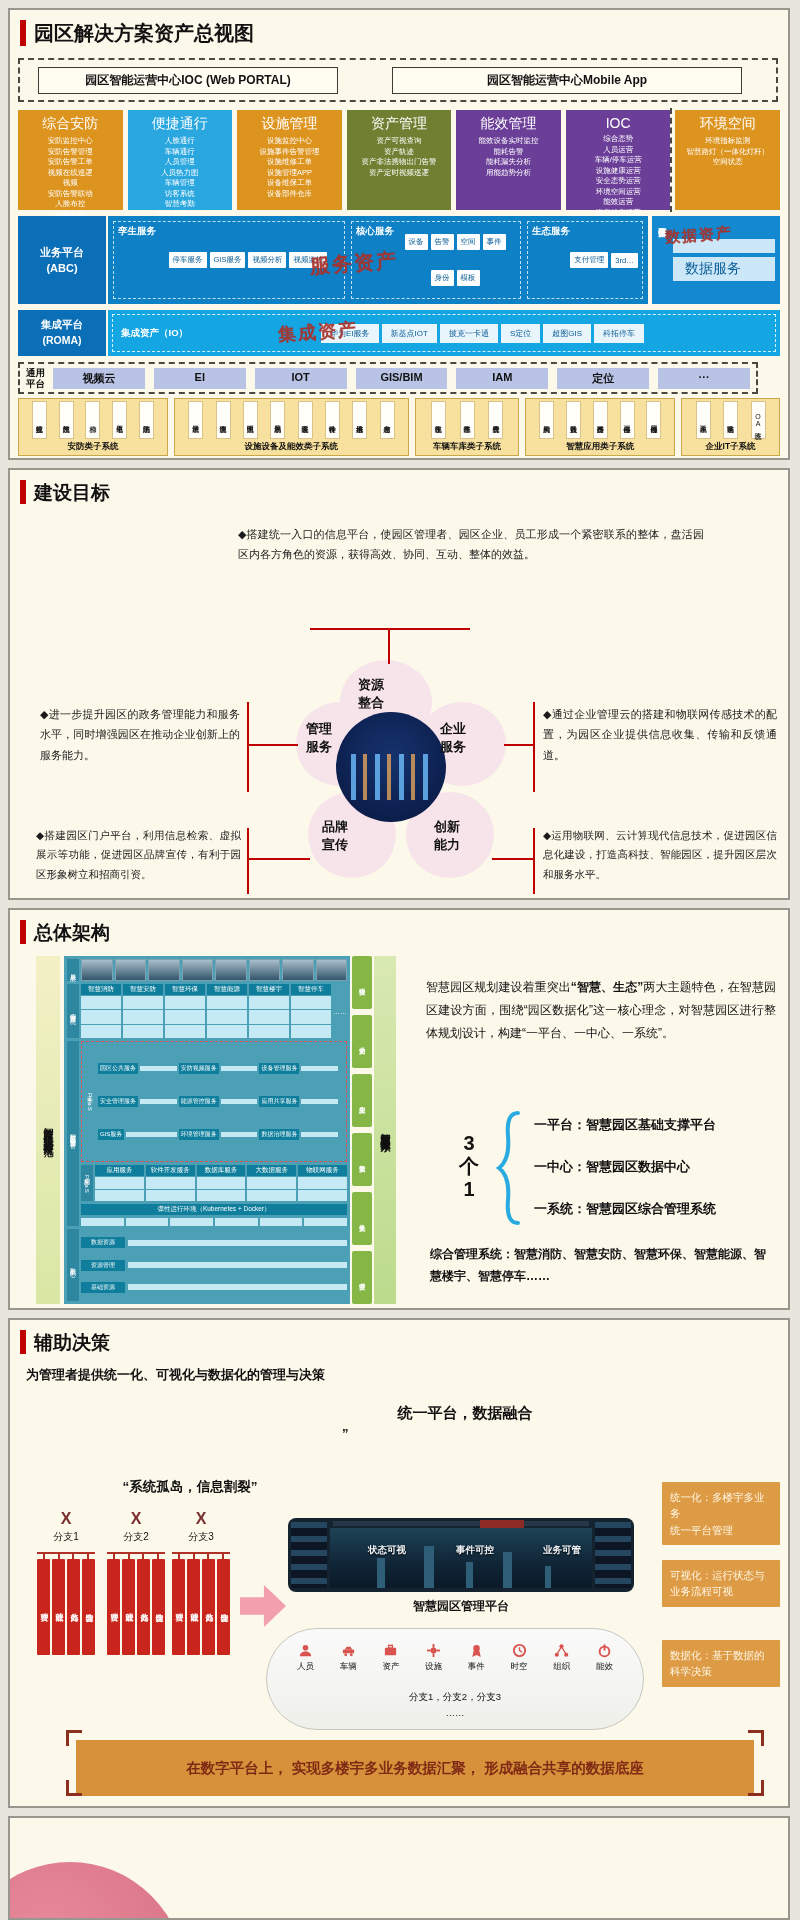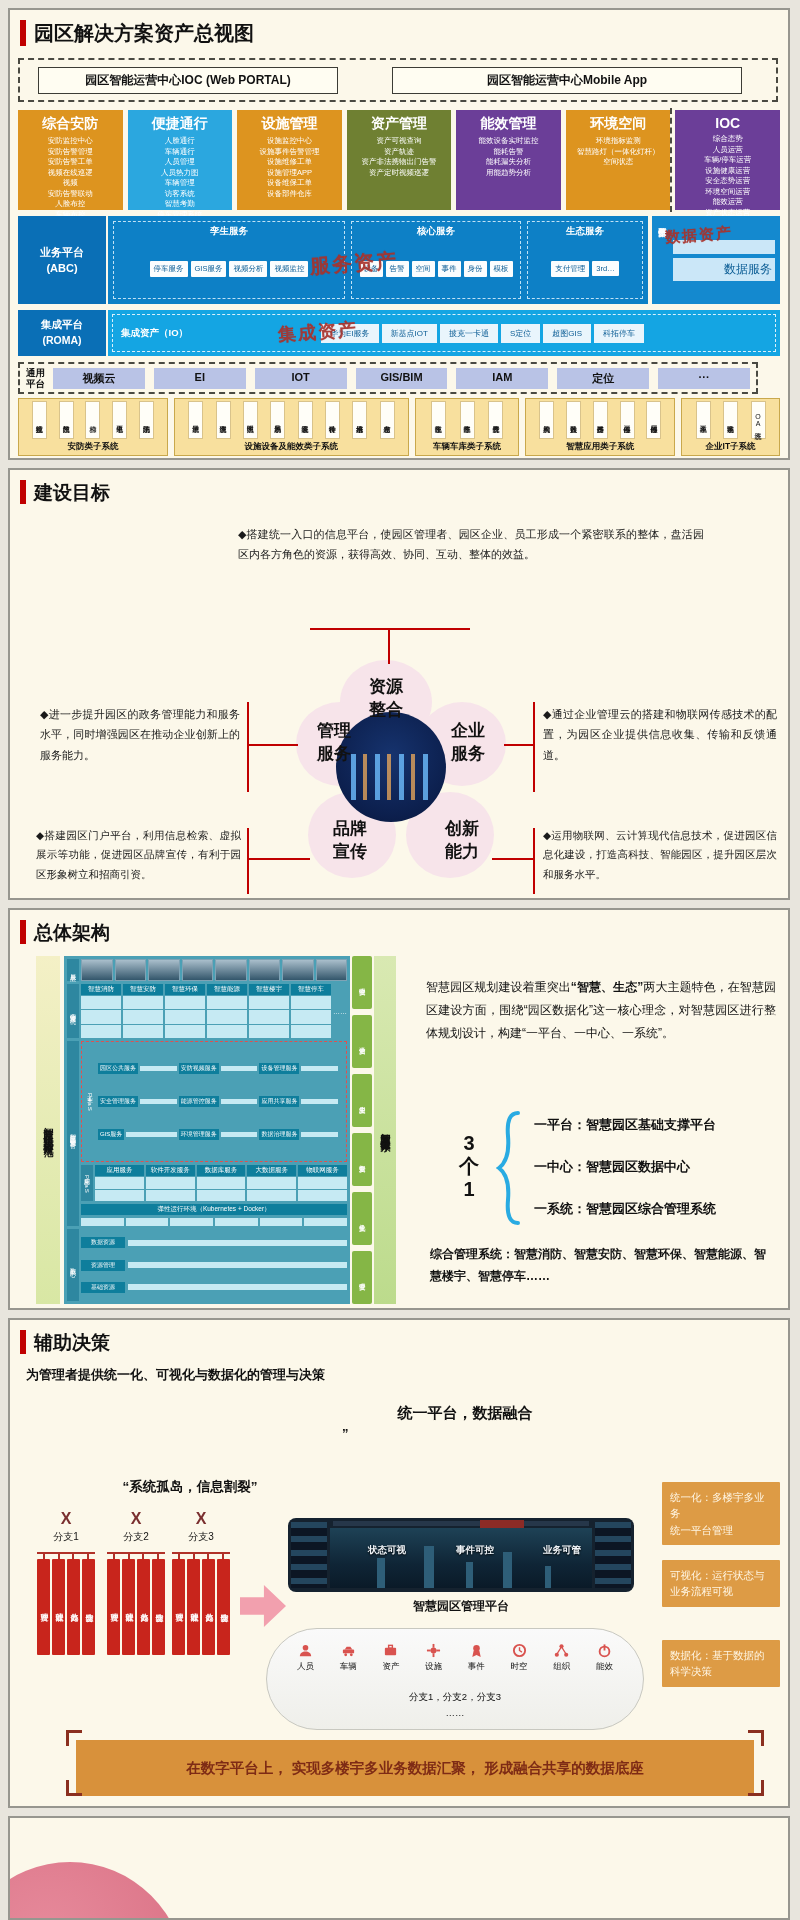--- a/index.html
+++ b/index.html
@@ -9,52 +9,52 @@
 .st{position:absolute;display:flex;align-items:stretch;gap:8px}
 .st .bar{width:6px;background:#C00000}
 .st .t{font-weight:bold;font-size:19px;line-height:26px}
 .pre{white-space:pre-line}
 .v{writing-mode:vertical-rl;text-orientation:upright}
 
 .portalbox{position:absolute;border:2px dashed #4a4a42}
 .pbar{position:absolute;height:27px;border:1.5px solid #3c3c35;background:#FFFDF2;font-weight:bold;font-size:12px;text-align:center;line-height:25px}
 .cols{position:absolute;display:flex;gap:5px}
 .col{flex:1;color:#fff;text-align:center;padding-top:3px;min-width:0}
-.col h3{font-size:14px;font-weight:bold;padding:2px 0 3px}
+.col h3{font-size:14px;font-weight:normal;padding:2px 0 3px}
 .col .it{font-size:7.5px;line-height:10.5px;white-space:nowrap;overflow:hidden}
 .c-or{background:#DD941F}.c-bl{background:#2BA7DF}.c-ol{background:#6F8032}.c-pu{background:#6B3E98}
 .vdash{position:absolute;border-left:2px dashed #4a4a42}
 .bizlab{position:absolute;background:#0A6FB6;color:#fff;font-weight:bold;font-size:11px;display:flex;align-items:center;justify-content:center;text-align:center;white-space:pre-line;line-height:1.5}
 .bizmain{position:absolute;background:#0D80C6;display:flex;gap:6px;padding:5px}
-.bgrp{border:1.5px dashed #BFE2F6;padding:3px 4px;display:flex;flex-direction:column;min-width:0}
+.bgrp{border:1.5px dashed #BFE2F6;padding:3px 4px;display:flex;flex-direction:row;min-width:0}
 .bgrp .bt{color:#fff;font-weight:bold;font-size:9.5px;text-align:center;margin-bottom:4px}
 .chips{display:flex;gap:3px;justify-content:center;align-items:center;flex:1;flex-wrap:wrap}
 .chip{background:#FBFDFE;color:#0A5C94;font-size:7.5px;padding:3px 4px;border-radius:1px;white-space:nowrap}
 .stamp{position:absolute;color:#A8322B;font-weight:900;letter-spacing:2px;transform:rotate(-4deg);opacity:.92;z-index:6;text-shadow:0 0 1px rgba(168,50,43,.5)}
 .dbox{position:absolute;background:#1489CF;display:flex;gap:4px;padding:5px}
 .dlab{color:#fff;font-weight:bold;font-size:8.5px;display:flex;align-items:center}
 .dstack{display:flex;flex-direction:column;gap:4px;justify-content:center;flex:1}
-.dchip{background:#CBE7F8;color:#0A5C94;font-size:12px;text-align:right;padding:3px 3px;min-height:14px}
+.dchip{background:#CBE7F8;color:#0A5C94;font-size:14px;text-align:left;padding:3px 12px;min-height:14px}
 .romamain{position:absolute;background:#14A5E3;padding:4px}
 .romain{border:1.5px dashed #D8F0FB;height:100%;display:flex;align-items:center;gap:10px;padding:0 8px}
 .romain .rl{color:#fff;font-weight:bold;font-size:9.5px;white-space:nowrap}
 .rchip{background:#E9F5FC;color:#0A5C94;font-size:8px;padding:4px 9px;white-space:nowrap}
 .common{position:absolute;border:2px dashed #4a4a42;display:flex;align-items:center;gap:8px;padding:0 6px}
 .common .cl{font-weight:bold;font-size:9.5px;white-space:pre-line;text-align:center;line-height:1.2}
 .lchips{display:flex;gap:9px;flex:1}
 .lchip{background:#B9C3E6;font-weight:bold;font-size:11px;flex:1;text-align:center;padding:3px 0}
 .subs{position:absolute;display:flex;gap:6px}
 .sgrp{background:#F8E09E;border:1px solid #C9A84C;padding:2px 3px;display:flex;flex-direction:column;min-width:0}
 .schips{display:flex;gap:2px;justify-content:space-evenly;flex:1}
 .schip{background:#FFFEF8;border:1px solid #D9C38B;width:15px;font-size:7px;writing-mode:vertical-rl;text-orientation:upright;display:flex;align-items:center;justify-content:center;padding:2px 0;line-height:1}
 .scap{font-weight:bold;font-size:8.5px;text-align:center;padding-top:2px}
 
 .para{position:absolute;font-size:11px;line-height:1.85;text-align:justify;color:#1a1a1a}
 .petal{position:absolute;background:#F7E4EA;border-radius:50%;z-index:1}
-.plab{position:absolute;z-index:5;font-weight:bold;font-size:17px;line-height:1.35;text-align:center;white-space:pre-line}
+.plab{position:absolute;z-index:5;font-weight:bold;font-size:13px;line-height:1.35;white-space:pre-line}
 .ccirc{position:absolute;z-index:4;border-radius:50%;background:radial-gradient(circle at 50% 40%,#16336E 0%,#0C1F4D 70%,#081536 100%);overflow:hidden}
 .sky{position:absolute;left:14%;right:14%;bottom:20%;height:42%;background:repeating-linear-gradient(90deg,rgba(110,190,255,.8) 0 5px,rgba(20,40,90,0) 5px 12px,rgba(255,180,90,.7) 12px 16px,rgba(20,40,90,0) 16px 24px)}
 .rline{position:absolute;background:#C00000;z-index:2}
 
 .lawbar{position:absolute;background:linear-gradient(180deg,#F4F0C6,#D8E7A4);font-weight:bold;font-size:10px;letter-spacing:2px;display:flex;align-items:center;justify-content:center}
 .secbar{position:absolute;background:linear-gradient(180deg,#D9E9B2,#BCDB8C);font-weight:bold;font-size:10px;letter-spacing:1px;display:flex;align-items:center;justify-content:center}
 .seccol{position:absolute;display:flex;flex-direction:column;gap:6px}
 .secchip{background:#85B646;color:#fff;font-size:6.5px;border-radius:2px;display:flex;align-items:center;justify-content:center;flex:1;line-height:1}
 .amain{position:absolute;background:#4BA0B5;padding:3px;display:flex;flex-direction:column;gap:3px}
 .arow{display:flex;gap:2px;min-height:0}
@@ -184,39 +184,39 @@
       </div>
     <div class="col c-pu">
         <h3>能效管理</h3>
         <div>
           <div class="it">能效设备实时监控</div>
           <div class="it">能耗告警</div>
           <div class="it">能耗漏失分析</div>
           <div class="it">用能趋势分析</div>
         </div>
       </div>
-    <div class="col c-or">
-        <h3>环境空间</h3>
-        <div>
-          <div class="it">环境指标监测</div>
-          <div class="it">智慧路灯（一体化灯杆）</div>
-          <div class="it">空间状态</div>
-        </div>
-      </div>
     <div class="col c-pu">
         <h3>IOC</h3>
         <div>
           <div class="it">综合态势</div>
           <div class="it">人员运营</div>
           <div class="it">车辆/停车运营</div>
           <div class="it">设施健康运营</div>
           <div class="it">安全态势运营</div>
           <div class="it">环境空间运营</div>
           <div class="it">能效运营</div>
           <div class="it">资产状态运营</div>
+        </div>
+      </div>
+    <div class="col c-or">
+        <h3>环境空间</h3>
+        <div>
+          <div class="it">环境指标监测</div>
+          <div class="it">智慧路灯（一体化灯杆）</div>
+          <div class="it">空间状态</div>
         </div>
       </div>
   </div>
   <div class="vdash" style="left:660px;top:98px;height:104px"></div>
 
   <div class="bizlab" style="left:8px;top:206px;width:88px;height:88px">业务平台
 (ABC)</div>
   <div class="bizmain" style="left:98px;top:206px;width:540px;height:88px">
     <div class="bgrp" style="flex:0 0 232px">
       <div class="bt">孪生服务</div>

